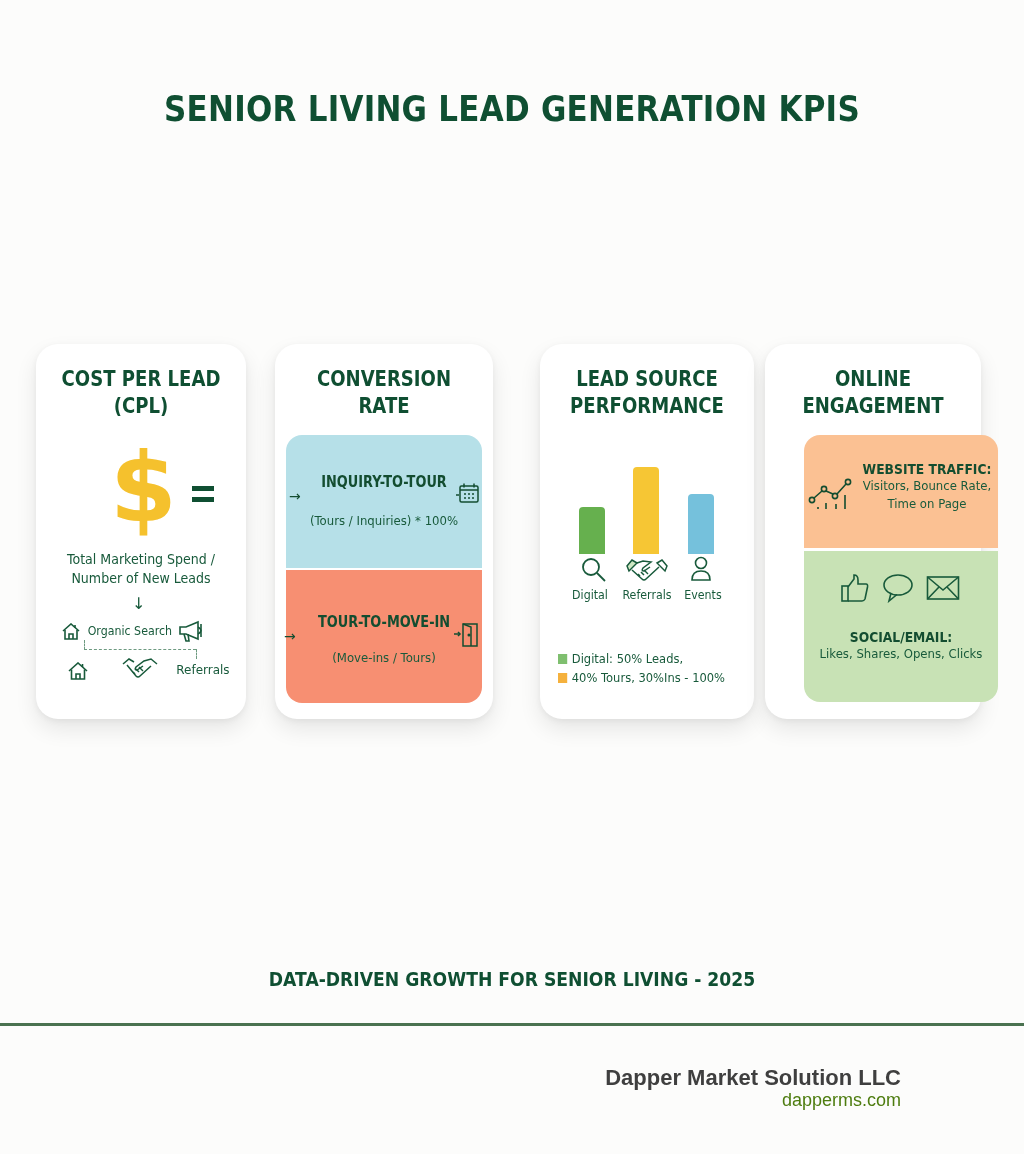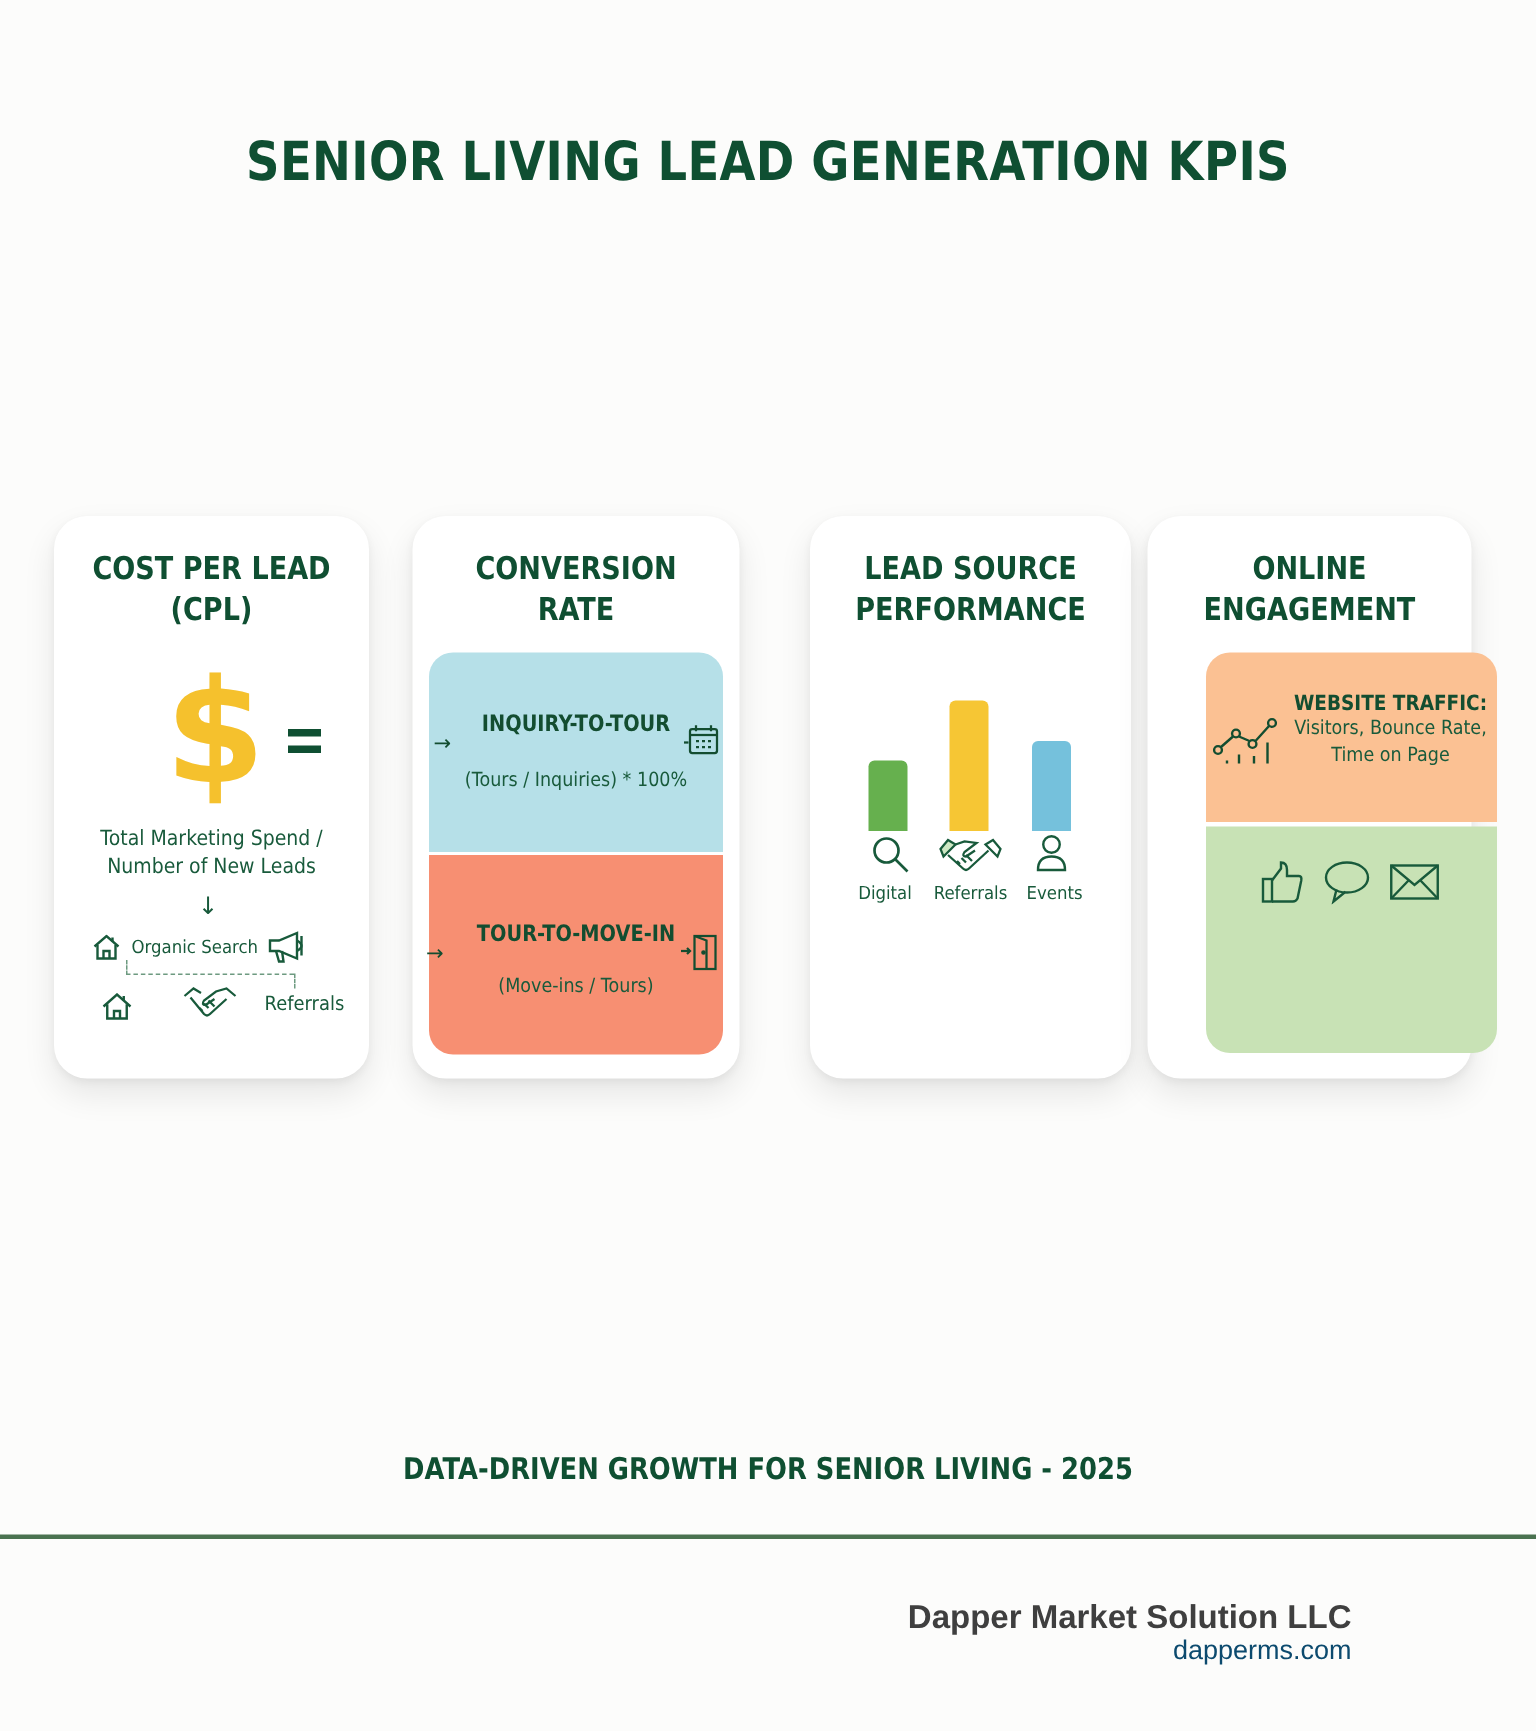--- a/index.html
+++ b/index.html
@@ -82,21 +82,21 @@
       position: absolute; left: 0; top: 967px; width: 1024px; text-align: center;
       font-weight: bold; font-size: 20px; color: #0f4f32; transform: scaleX(0.86);
     }
     .rule { position: absolute; left: 0; top: 1023px; width: 1024px; height: 3px; background: #4a7250; }
     .company {
       position: absolute; right: 123px; top: 1065px; text-align: right;
       font-family: "Liberation Sans", sans-serif; font-weight: bold; font-size: 22px; color: #3f3f3f;
     }
     .website {
       position: absolute; right: 123px; top: 1090px; text-align: right;
-      font-family: "Liberation Sans", sans-serif; font-size: 18px; color: #0c4a6e;
+      font-family: "Liberation Sans", sans-serif; font-size: 18px; color: #4d7c0f;
     }
     svg { display: block; }
   </style>
 </head>
 <body>
 
 <h1 class="main-title">SENIOR LIVING LEAD GENERATION KPIS</h1>
 
 <div class="card" id="card-cpl">
   <div class="card-title">
@@ -227,20 +227,30 @@
     <svg width="22" height="26" viewBox="0 0 22 26" fill="none" stroke="#185a3b" stroke-width="1.6">
       <circle cx="11" cy="7" r="5.5"></circle>
         <path d="M2 24 Q2 15 11 15 Q20 15 20 24 Z"></path>
     </svg>
   </div>
 
   <div class="bar-label" style="left:20px;">Digital</div>
   <div class="bar-label" style="left:77px;">Referrals</div>
   <div class="bar-label" style="left:133px;">Events</div>
 
+  <div class="legend">
+    <div class="legend-row">
+      <span class="swatch" style="background:#7fbf6f;"></span>
+      <span>Digital: 50% Leads,</span>
+    </div>
+    <div class="legend-row">
+      <span class="swatch" style="background:#f5b13d;"></span>
+      <span>40% Tours, 30%Ins - 100%</span>
+    </div>
+  </div>
 </div>
 
 <div class="card" id="card-online">
   <div class="card-title">
     <div>ONLINE</div>
     <div>ENGAGEMENT</div>
   </div>
 
   <div class="panel4 panel-peach">
     <div style="position:absolute; left:4px; top:42px;">
@@ -269,19 +279,23 @@
       <svg width="32" height="30" viewBox="0 0 32 30" fill="none" stroke="#185a3b" stroke-width="1.6">
         <ellipse cx="16" cy="12" rx="14" ry="10"></ellipse>
           <path d="M9 20 L7 28 L15 21.5"></path>
       </svg>
       <svg width="34" height="26" viewBox="0 0 34 26" fill="none" stroke="#185a3b" stroke-width="1.6">
         <rect x="1.5" y="2" width="31" height="22"></rect>
           <path d="M1.5 2 L17 15 L32.5 2"></path>
           <path d="M1.5 24 L13 12 M32.5 24 L21 12"></path>
       </svg>
     </div>
+    <div style="position:absolute; left:0; top:78px; width:100%; text-align:center;">
+      <div style="font-weight:bold; font-size:14px; color:#134d30; transform:scaleX(0.88);">SOCIAL/EMAIL:</div>
+      <div style="font-size:13px; line-height:18px; color:#185a3b; transform:scaleX(0.9); white-space:nowrap;">Likes, Shares, Opens, Clicks</div>
+    </div>
   </div>
 </div>
 
 <div class="tagline">DATA-DRIVEN GROWTH FOR SENIOR LIVING - 2025</div>
 <div class="rule"></div>
 <div class="company">Dapper Market Solution LLC</div>
 <div class="website">dapperms.com</div>
 
 </body></html>

